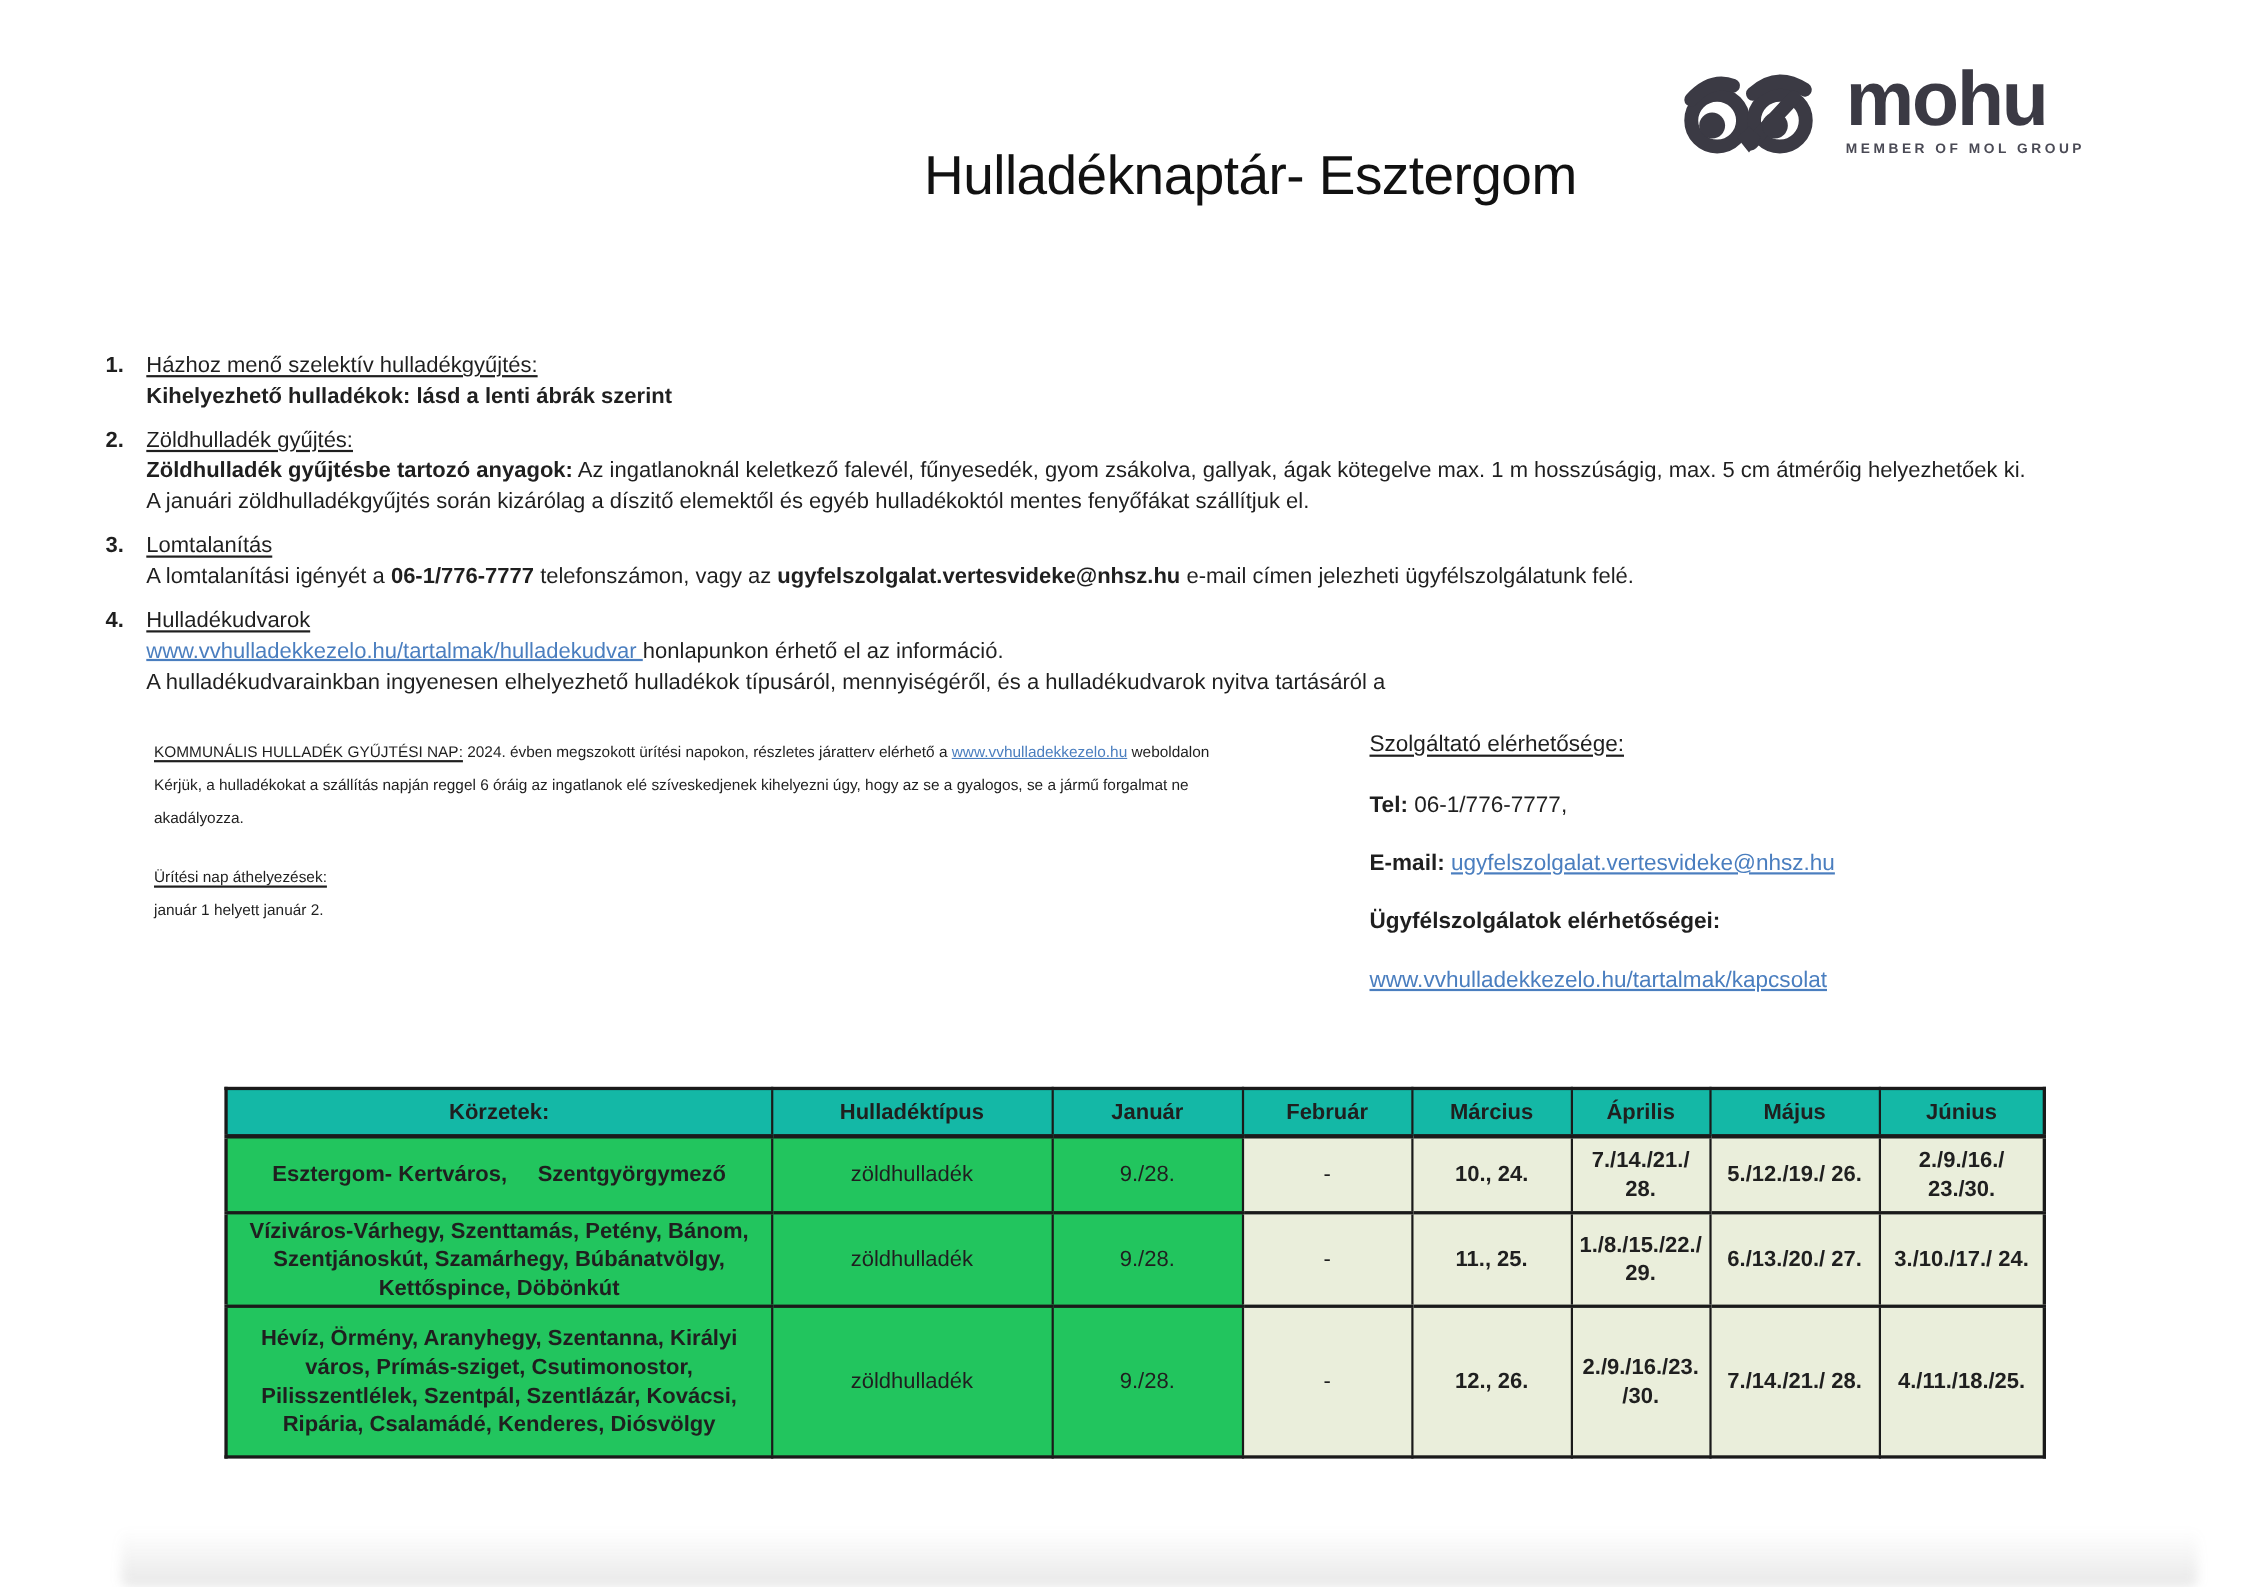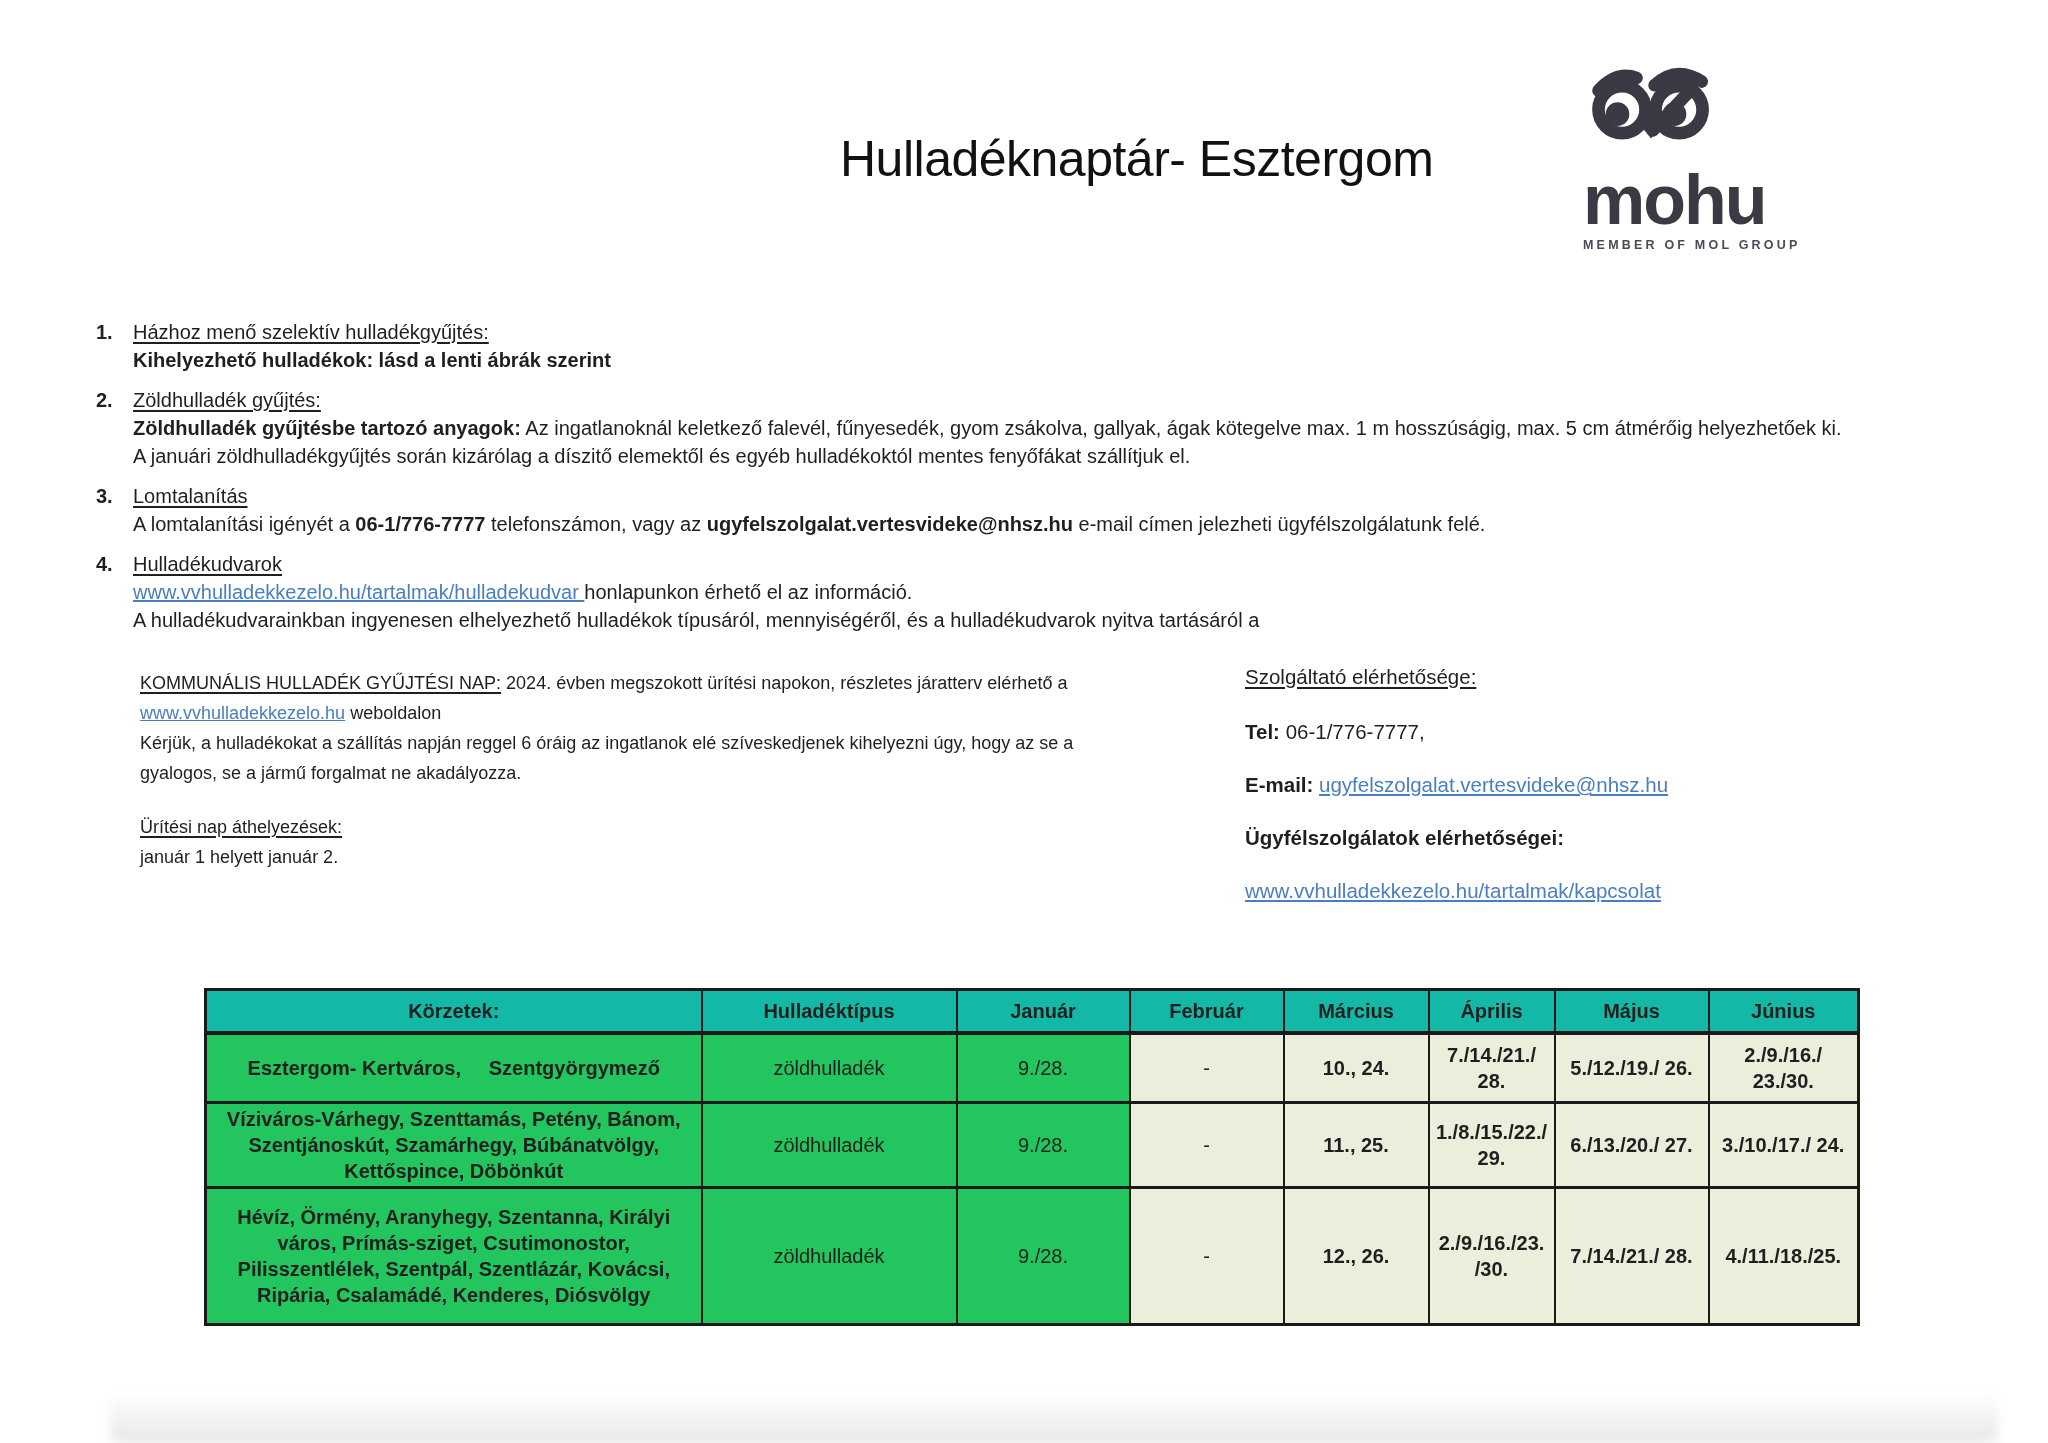--- a/index.html
+++ b/index.html
@@ -9,36 +9,36 @@
   }
   
   .nhsz { position:absolute; left:125px; top:50px; width:294px; height:150px; }
   .nhsz .sq { position:absolute; background:#6fad4b; }
   .nhsz-band {
     position:absolute; left:115px; top:88px; width:177px; height:49px;
     background:#6fad4b; color:#ffffff; font-weight:700; font-size:31px;
     letter-spacing:1px; text-align:center; line-height:49px;
   }
   
-  .mohu { position:absolute; left:1583px; top:58px; display:flex; align-items:flex-start; gap:20px;flex-direction:column; }
+  .mohu { position:absolute; left:1522px; top:58px; display:flex; align-items:flex-start; gap:20px; }
   .mohu-text { display:flex; flex-direction:column; }
   .mohu-word { font-size:70px; line-height:64px; font-weight:700; color:#3b3a44; letter-spacing:-2px; }
   .mohu-sub { margin-top:6px; font-size:12.5px; font-weight:700; letter-spacing:3.2px; color:#4a4a55; }
   
   .doc-title { position:absolute; left:840px; top:130px; font-size:50px; font-weight:400; letter-spacing:-0.5px; color:#111; }
   
   .intro { position:absolute; left:96px; top:318px; width:1860px; font-size:20px; line-height:28px; }
   .item { display:flex; margin-bottom:12px; }
   .item-num { width:37px; flex:none; font-weight:700; }
   .item-body { flex:1; }
   .h-underline { font-weight:400; text-decoration:underline; text-decoration-thickness:2px; text-underline-offset:3px; }
   .b { font-weight:700; }
   a.link, .link { color:#4a7ebf; text-decoration:underline; cursor:pointer; }
   
-  .communal { position:absolute; left:140px; top:668px; width:985px; font-size:18px; line-height:30px; }
+  .communal { position:absolute; left:140px; top:668px; width:985px; font-size:14px; line-height:30px; }
   .communal p { margin:0; }
   .moving { margin-top:24px; }
   .provider { position:absolute; left:1245px; top:664px; width:620px; font-size:20.5px; line-height:26px; }
   .provider p { margin:0 0 27px; }
   .provider .p-title { margin-bottom:29px; }
   
   .waste-table {
     position:absolute; left:204px; top:988px; width:1653px;
     border-collapse:collapse; table-layout:fixed; font-size:20px; line-height:26px;
     border:3px solid #1a1a1a;

